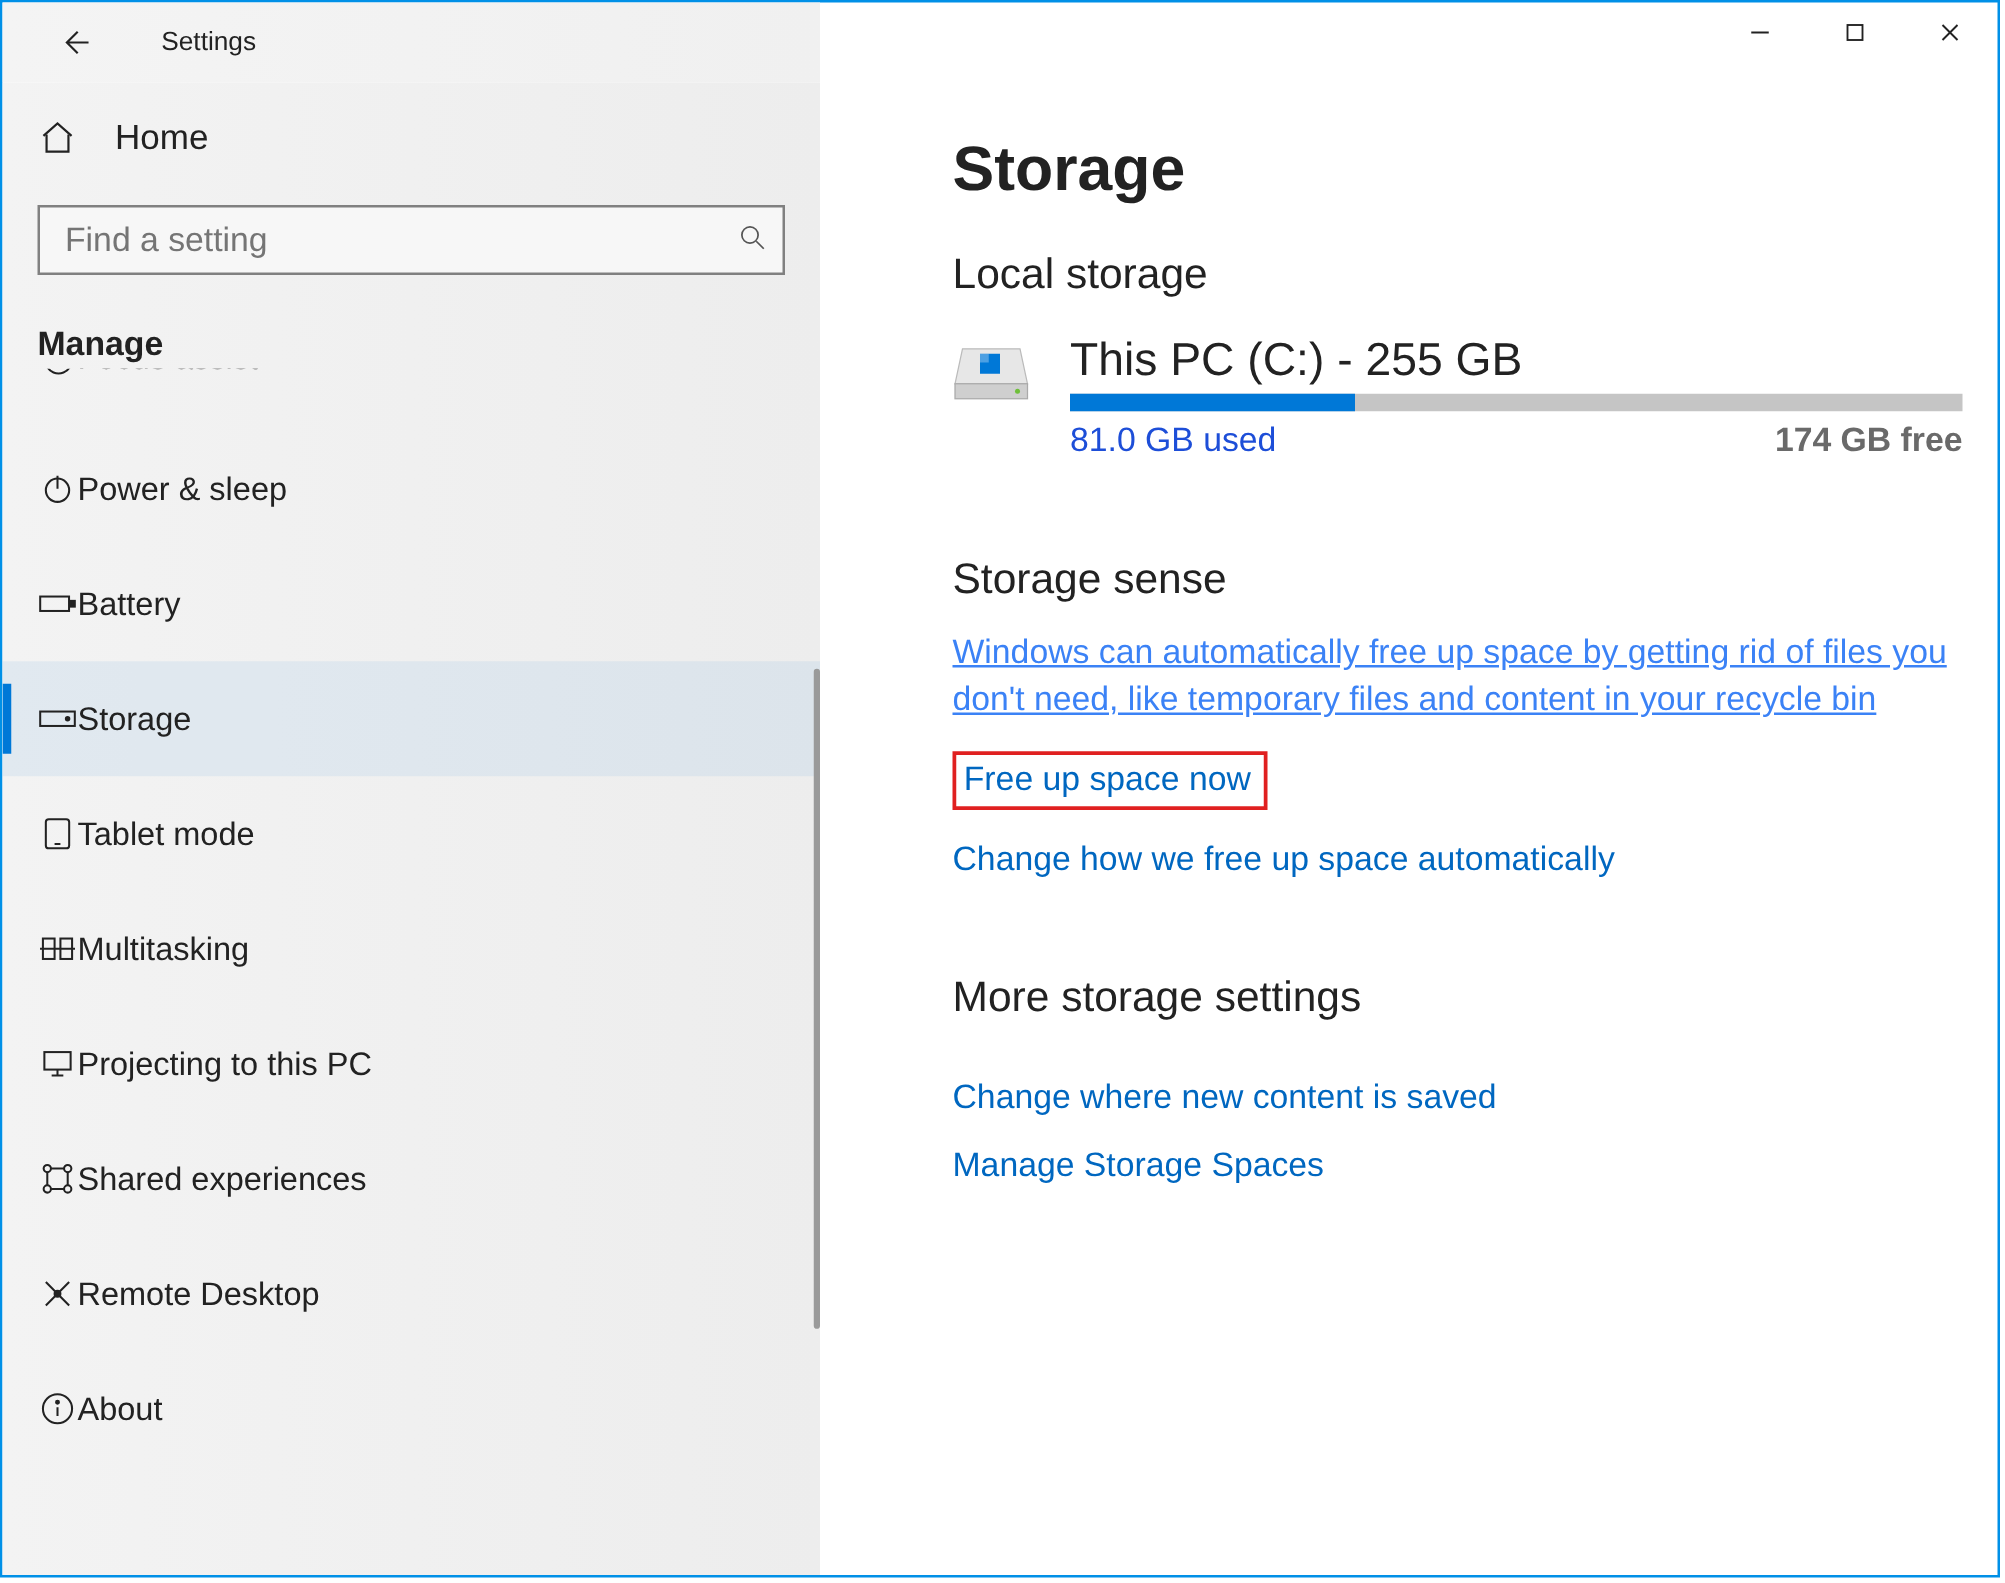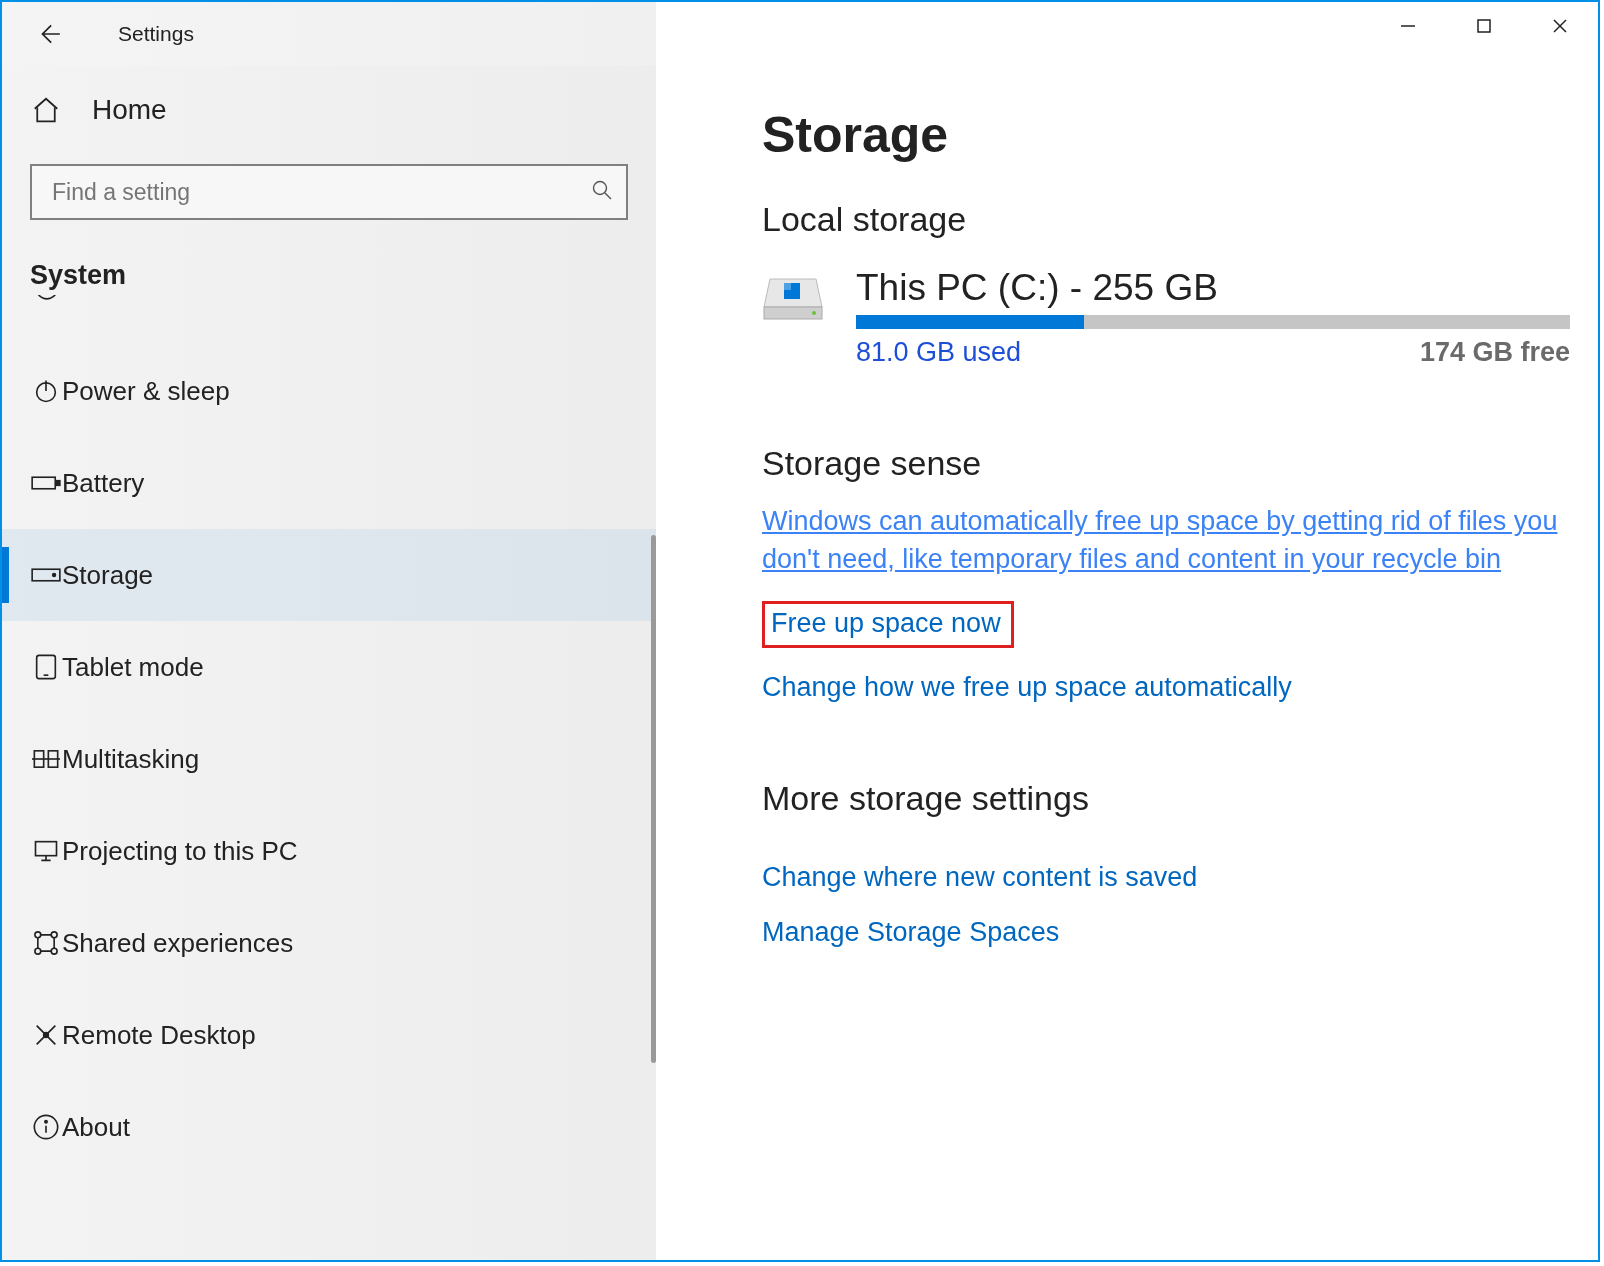--- a/index.html
+++ b/index.html
@@ -24,21 +24,21 @@
   .titlebar {
     height: 64px;
     display: flex;
     align-items: center;
     position: relative;
     flex-shrink: 0;
   }
   .titlebar-left {
     display: flex;
     align-items: center;
-    padding-left: 32px;
+    padding-left: 43px;
     height: 100%;
     background: linear-gradient(to right,#f4f4f4 0%,#f0f0f0 100%);
     width: 654px;
     box-sizing: border-box;
   }
   .back-btn {
     width: 30px;
     height: 30px;
     display: flex;
     align-items: center;
@@ -96,21 +96,21 @@
     height: 56px;
     display: flex;
     align-items: center;
     padding: 0 12px 0 18px;
     box-sizing: border-box;
   }
   .search-input {
     flex: 1;
     border: none;
     background: transparent;
-    font-size: 23px;
+    font-size: 27px;
     color: #555;
     outline: none;
   }
   .section-label {
     font-size: 27px;
     font-weight: 600;
     margin: 40px 0 0 28px;
     color: #222;
   }
   .nav-list {
@@ -320,21 +320,21 @@
           <input class="search-input" placeholder="Find a setting" style="">
           <span>
             <svg width="24" height="24" viewBox="0 0 24 24" fill="none" stroke="#555" stroke-width="1.4">
               <circle cx="10" cy="10" r="6.5"></circle>
                 <line x1="15" y1="15" x2="21" y2="21"></line>
             </svg>
           </span>
         </div>
       </div>
 
-      <div class="section-label">System</div>
+      <div class="section-label">Manage</div>
 
       <div class="nav-list">
 
         <div class="nav-item cut">
           <span class="icon-slot">
             <svg width="28" height="28" viewBox="0 0 24 24" fill="none" stroke="#222" stroke-width="1.4">
               <path d="M16 3 A9 9 0 1 0 21 15 A7 7 0 0 1 16 3 Z"></path>
             </svg>
           </span>
           <span class="lbl">Focus assist</span>

